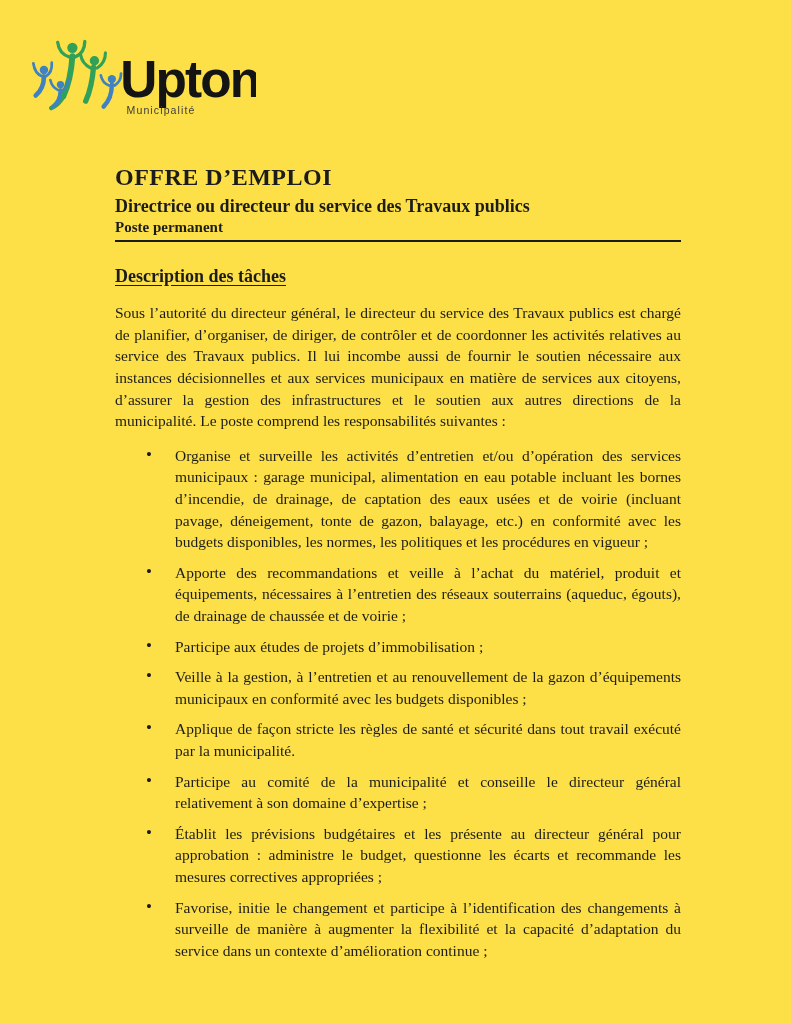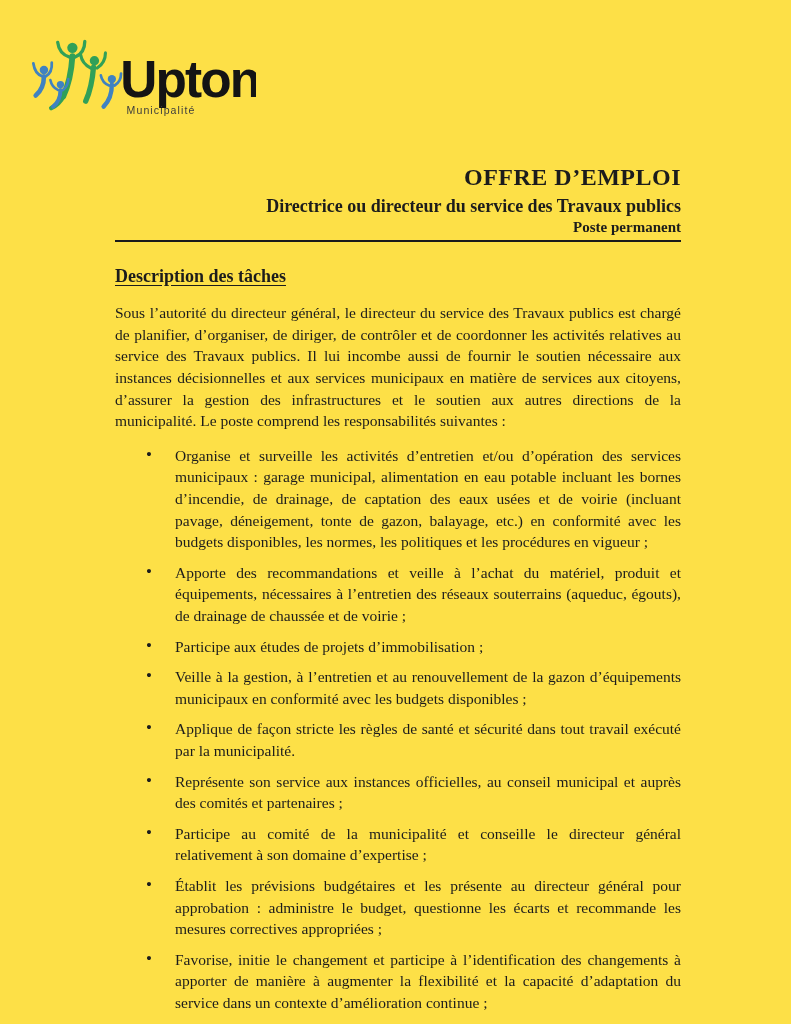--- a/index.html
+++ b/index.html
@@ -20,21 +20,21 @@
     top: 34px;
     width: 224px;
     height: 92px;
   }
   .content {
     position: absolute;
     left: 115px;
     top: 163px;
     width: 566px;
   }
-  .title-block { text-align: right; font-family: Liberation Serif, serif; }
+  .title-block { text-align: left; font-family: Liberation Serif, serif; }
   .title-main {
     font-size: 24px;
     font-weight: bold;
     letter-spacing: 0.5px;
     line-height: 1.2;
   }
   .title-sub {
     font-size: 18px;
     font-weight: bold;
     line-height: 1.25;
@@ -137,20 +137,19 @@
     <div class="section-heading">Description des tâches</div>
 
     <p class="intro">Sous l’autorité du directeur général, le directeur du service des Travaux publics est chargé de planifier, d’organiser, de diriger, de contrôler et de coordonner les activités relatives au service des Travaux publics. Il lui incombe aussi de fournir le soutien nécessaire aux instances décisionnelles et aux services municipaux en matière de services aux citoyens, d’assurer la gestion des infrastructures et le soutien aux autres directions de la municipalité. Le poste comprend les responsabilités suivantes :</p>
 
     <ul class="tasks">
       <li>Organise et surveille les activités d’entretien et/ou d’opération des services municipaux : garage municipal, alimentation en eau potable incluant les bornes d’incendie, de drainage, de captation des eaux usées et de voirie (incluant pavage, déneigement, tonte de gazon, balayage, etc.) en conformité avec les budgets disponibles, les normes, les politiques et les procédures en vigueur ;</li>
       <li>Apporte des recommandations et veille à l’achat du matériel, produit et équipements, nécessaires à l’entretien des réseaux souterrains (aqueduc, égouts), de drainage de chaussée et de voirie ;</li>
       <li>Participe aux études de projets d’immobilisation ;</li>
       <li>Veille à la gestion, à l’entretien et au renouvellement de la gazon d’équipements municipaux en conformité avec les budgets disponibles ;</li>
       <li>Applique de façon stricte les règles de santé et sécurité dans tout travail exécuté par la municipalité.</li>
-      <li>Représente son service aux instances officielles, au conseil municipal et auprès des comités et partenaires ;</li>
       <li>Participe au comité de la municipalité et conseille le directeur général relativement à son domaine d’expertise ;</li>
       <li>Établit les prévisions budgétaires et les présente au directeur général pour approbation : administre le budget, questionne les écarts et recommande les mesures correctives appropriées ;</li>
-      <li>Favorise, initie le changement et participe à l’identification des changements à apporter de manière à augmenter la flexibilité et la capacité d’adaptation du service dans un contexte d’amélioration continue ;</li>
+      <li>Favorise, initie le changement et participe à l’identification des changements à surveille de manière à augmenter la flexibilité et la capacité d’adaptation du service dans un contexte d’amélioration continue ;</li>
     </ul>
 
   </div>
 </div>
 
 </body></html>

